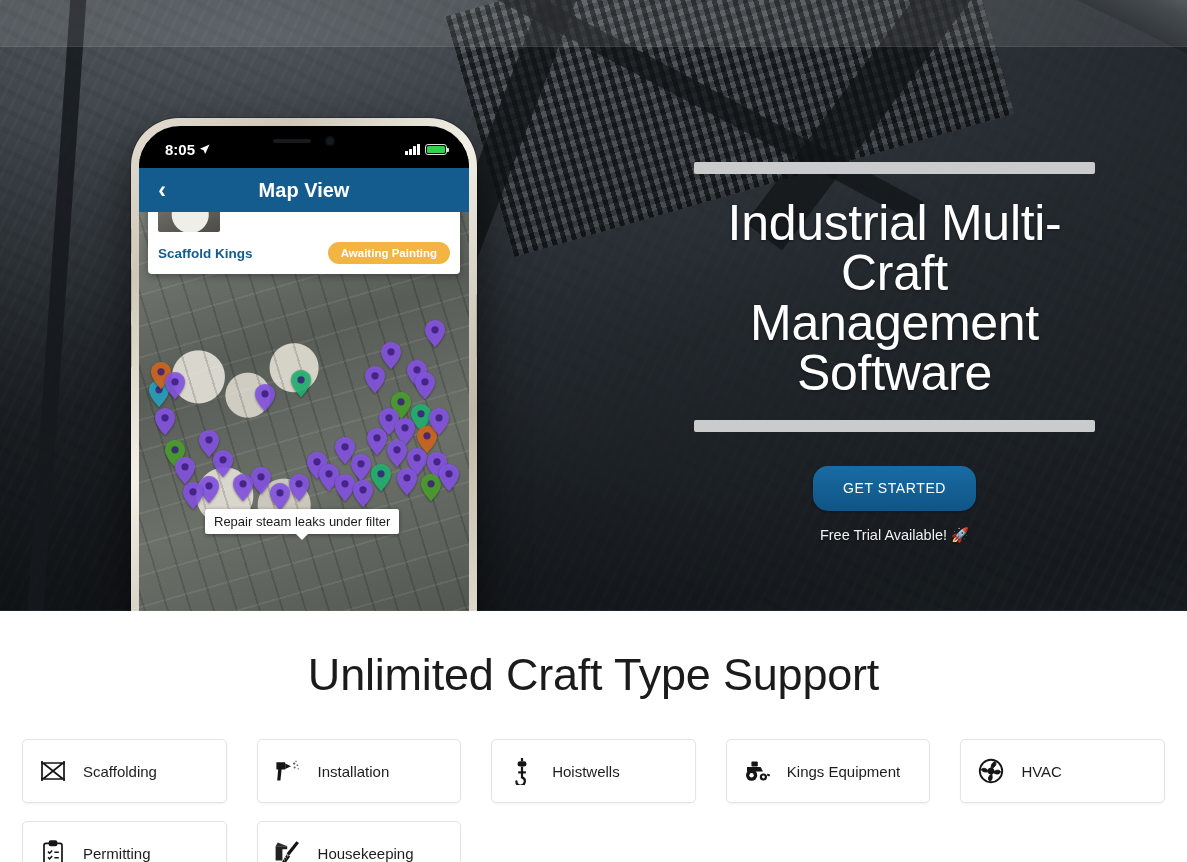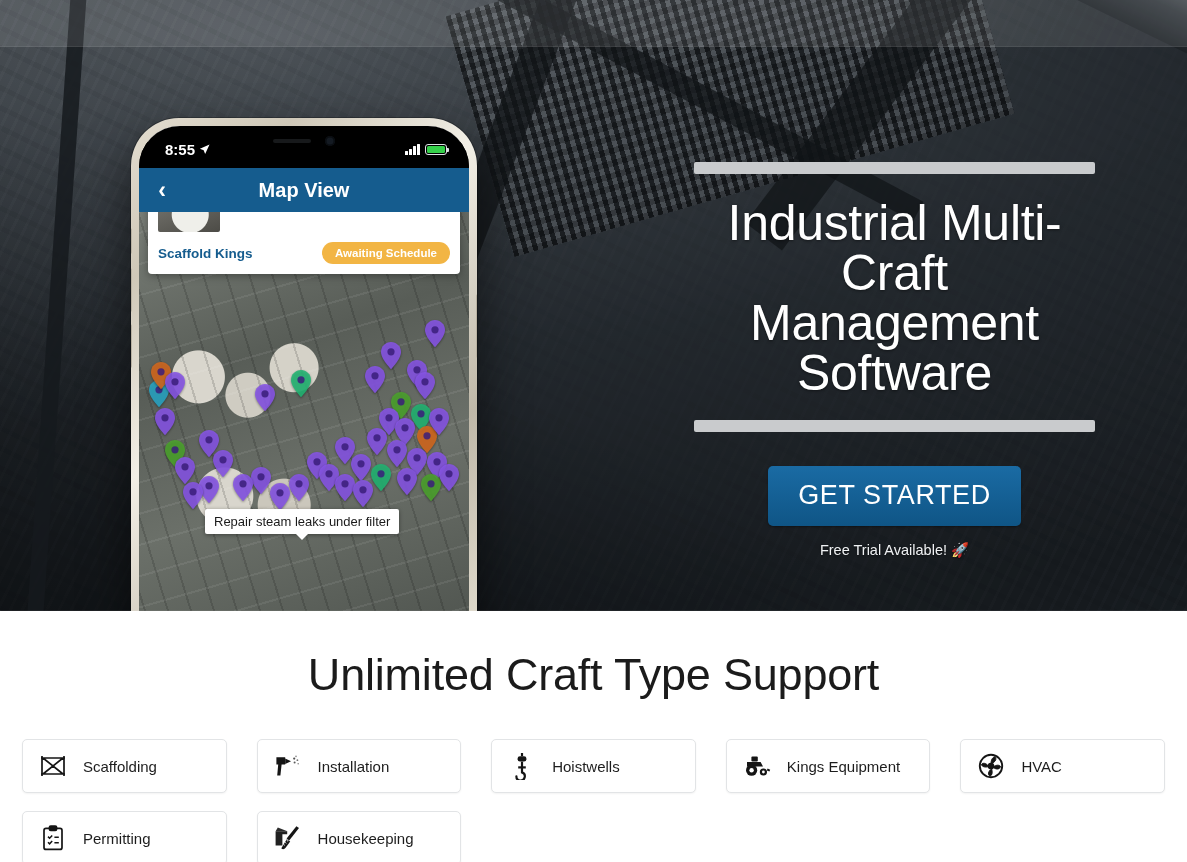--- a/index.html
+++ b/index.html
@@ -82,23 +82,23 @@
     font-size:50px;
     line-height:50px;
     font-weight:400;
     letter-spacing:-.3px;
     text-shadow:0 1px 3px rgba(0,0,0,.45);
   }
   .cta-wrap { margin-top:34px; display:flex; flex-direction:column; align-items:center; }
   .cta-btn {
     display:inline-block;
     padding:14px 30px 15px;
-    border:none; border-radius:5px;
+    border:none; border-radius:15px;
     background:linear-gradient(180deg,#1a6ba4 0%,#0f5586 100%);
-    color:#fff; font-size:27px; letter-spacing:.6px;
+    color:#fff; font-size:14px; letter-spacing:.6px;
     font-family:"Liberation Sans", sans-serif;
     cursor:pointer;
     box-shadow:0 1px 2px rgba(0,0,0,.35);
   }
   .cta-sub {
     margin-top:16px; color:#f0f2f4; font-size:14.5px;
     text-shadow:0 1px 2px rgba(0,0,0,.5);
   }
 
   
@@ -221,21 +221,21 @@
   .crafts { width:1187px; padding:38px 22px 0; background:#fff; }
   .crafts-title {
     text-align:center; font-size:45px; color:#1b1b1b; font-weight:400; letter-spacing:-.2px;
   }
   .grid {
     margin-top:38px;
     display:grid; grid-template-columns:repeat(5,1fr); gap:18px 30px;
   }
   .card {
     display:flex; align-items:center; gap:16px;
-    height:54px; padding:0 16px;
+    height:64px; padding:0 16px;
     background:#fff; border:1px solid #e2e4e6; border-radius:5px;
     box-shadow:0 1px 2px rgba(0,0,0,.05);
     cursor:pointer;
   }
   .card-ico { width:28px; height:28px; flex:none; display:flex; align-items:center; justify-content:center; color:#151515; }
   .card-ico svg { display:block; }
   .card-label { font-size:15px; color:#1d1d1d; }
 </style>
 </head>
 <body>
@@ -525,32 +525,32 @@
             </svg>
           </span>
           <span class="jc-head-txt">Awaiting Schedule - Installation</span>
         </div>
         <div class="jc-body">
           <div class="jc-thumb"></div>
           <div class="jc-title">Installation - Repair steam leaks under filter</div>
         </div>
         <div class="jc-foot">
           <span class="jc-company">Scaffold Kings</span>
-          <span class="jc-badge">Awaiting Schedule</span>
+          <span class="jc-badge">Awaiting Painting</span>
         </div>
       </div>
 
       <div class="navbar">
         <div class="nav-back">‹</div>
         <div class="nav-title">Map View</div>
       </div>
 
       <div class="statusbar">
         <div class="sb-time">
-          <span>8:55</span>
+          <span>8:05</span>
           <span>
             <svg width="11" height="11" viewBox="0 0 12 12" fill="#fff">
                 <path d="M11.5.5 1 5.2l4.1 1.6L6.7 11z"></path>
               </svg>
           </span>
         </div>
         <div class="sb-right">
           <span class="bars">
               <i></i>
               <i></i>

